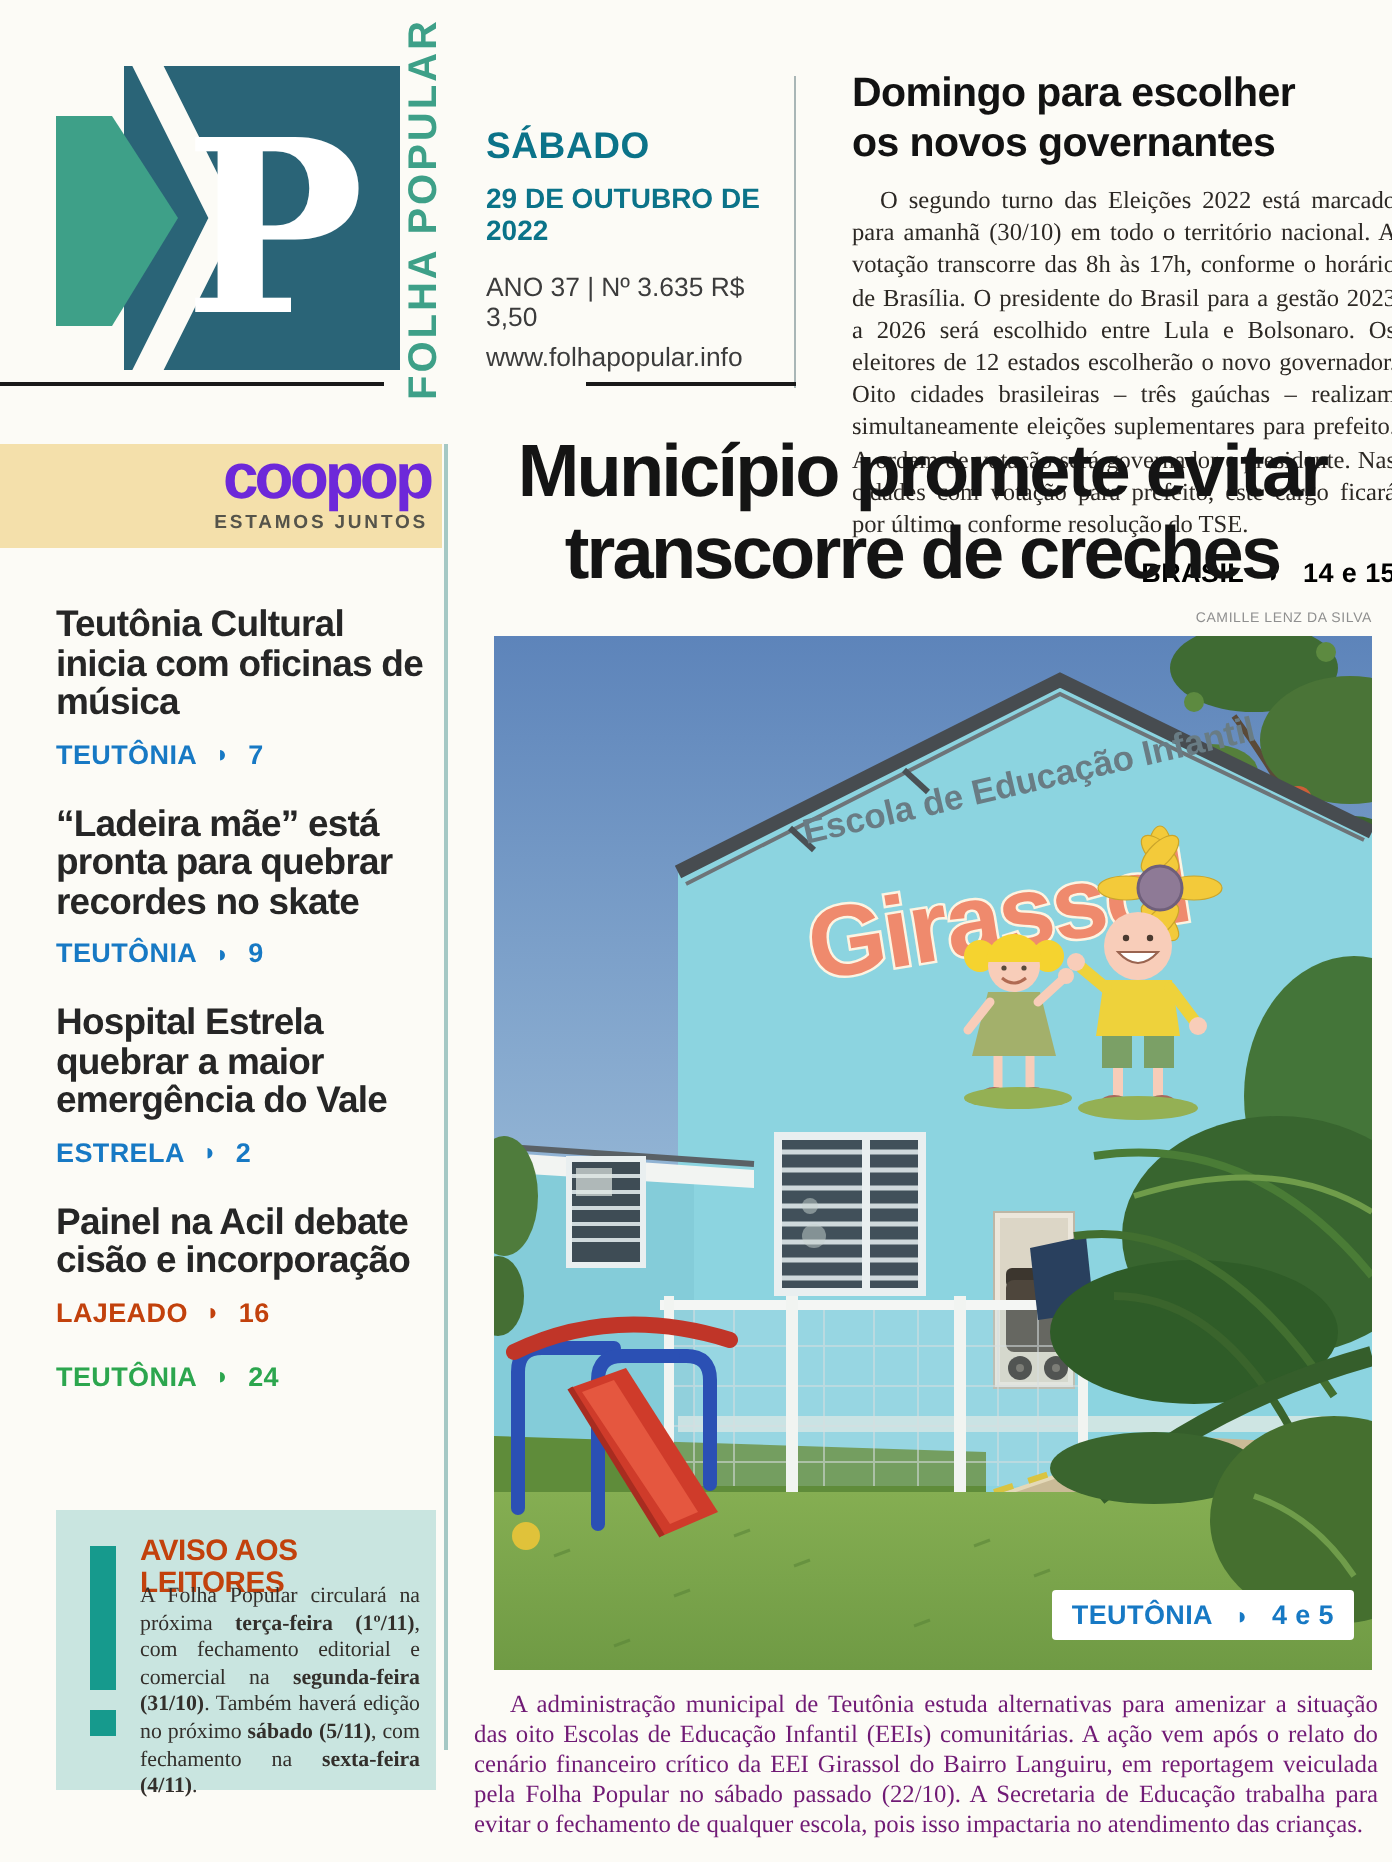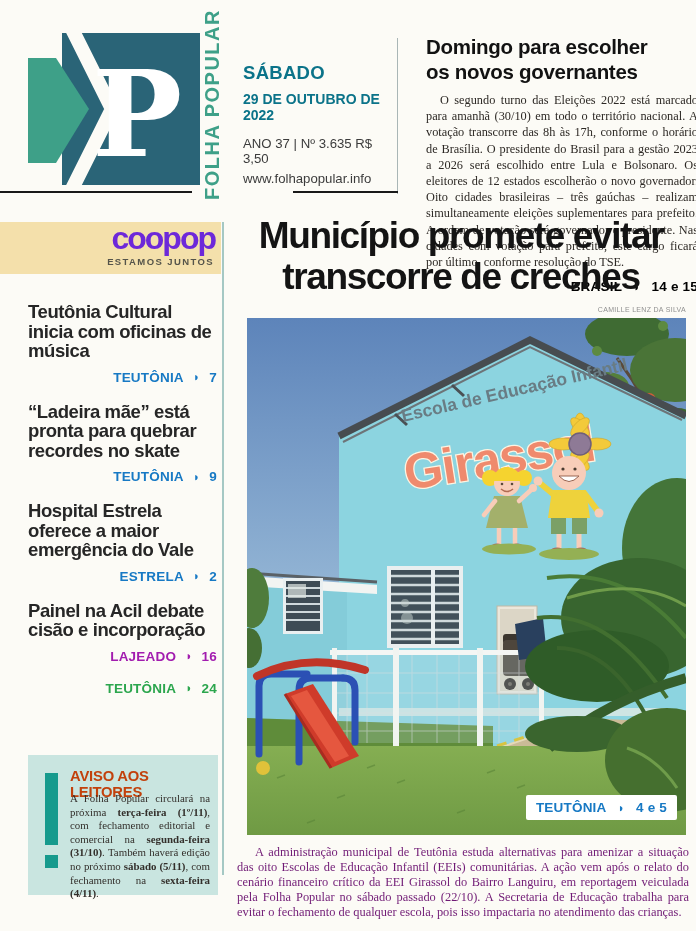--- a/index.html
+++ b/index.html
@@ -19,37 +19,37 @@
   .mast-site{font-size:13.2px;color:#3c3c3c;margin:0;}
   .mast-vline{left:397px;top:38px;width:1px;height:156px;background:#a9b6b6;}
   .mast-rule1{left:0;top:191px;width:192px;height:2px;background:#191919;}
   .mast-rule2{left:293px;top:191px;width:105px;height:2px;background:#191919;}
 
   
   .top-story{left:426px;top:34px;width:272px;}
   .top-story-hl{font-size:20.5px;line-height:25px;font-weight:bold;color:#121212;letter-spacing:-.3px;}
   .top-story-body{margin-top:8px;font-family:"Liberation Serif",serif;font-size:12.3px;line-height:16.2px;
     color:#2c2824;text-align:justify;text-indent:14px;}
-  .tag{font-weight:bold;font-size:13.5px;letter-spacing:.2px;display:flex;align-items:center;justify-content:flex-end;}
+  .tag{font-weight:bold;font-size:13.5px;letter-spacing:.2px;display:flex;align-items:center;}
   .tag .ptr{font-size:12px;line-height:1;margin:0 11px;}
   .top-story-tag{margin-top:9px;justify-content:flex-end;color:#000000;}
 
   
   .ad{left:0;top:222px;width:221px;height:52px;background:#f4e0ab;text-align:right;padding:0;}
   .ad-brand{position:absolute;right:6px;top:-2px;font-size:32px;font-weight:bold;color:#6d28d9;letter-spacing:-2px;}
   .ad-slogan{position:absolute;right:7px;top:34px;font-size:9.5px;font-weight:bold;color:#55544a;letter-spacing:1.4px;}
 
   
   .col-divider{left:222px;top:222px;width:2px;height:653px;background:#a5c8c4;}
   .sidebar{left:28px;top:290px;width:189px;margin-top:12px;}
   .story h3{margin:0;font-size:18.5px;line-height:19.5px;font-weight:bold;color:#262626;letter-spacing:-.4px;}
   .story .tag{margin-top:9px;margin-bottom:17px;}
   .story .tag .ptr{margin:0 9px;}
   .c-blue{color:#1779c4;}
-  .c-teal{color:#a21caf;}
+  .c-teal{color:#c2410c;}
   .c-green{color:#2ca64e;}
 
   
   .notice{left:28px;top:755px;width:190px;height:140px;background:#c9e5e0;}
   .bang-bar{position:absolute;left:17px;top:18px;width:13px;height:72px;background:#169a8d;}
   .bang-dot{position:absolute;left:17px;top:100px;width:13px;height:13px;background:#169a8d;}
   .notice-title{position:absolute;left:42px;top:13px;font-size:14.8px;font-weight:bold;color:#c2410c;letter-spacing:-.2px;}
   .notice-body{position:absolute;left:42px;top:37px;width:140px;font-family:"Liberation Serif",serif;
     font-size:10.9px;line-height:13.6px;color:#332f2b;text-align:justify;}
 
@@ -122,21 +122,21 @@
     <div class="story">
       <h3>“Ladeira mãe” está pronta para quebrar recordes no skate</h3>
       <div class="tag c-blue">
         <span>TEUTÔNIA</span>
         <span class="ptr">◗</span>
         <span>9</span>
       </div>
     </div>
 
     <div class="story">
-      <h3>Hospital Estrela oferece a maior emergência do Vale</h3>
+      <h3>Hospital Estrela quebrar a maior emergência do Vale</h3>
       <div class="tag c-blue">
         <span>ESTRELA</span>
         <span class="ptr">◗</span>
         <span>2</span>
       </div>
     </div>
 
     <div class="story">
       <h3>Painel na Acil debate cisão e incorporação</h3>
       <div class="tag c-teal">

